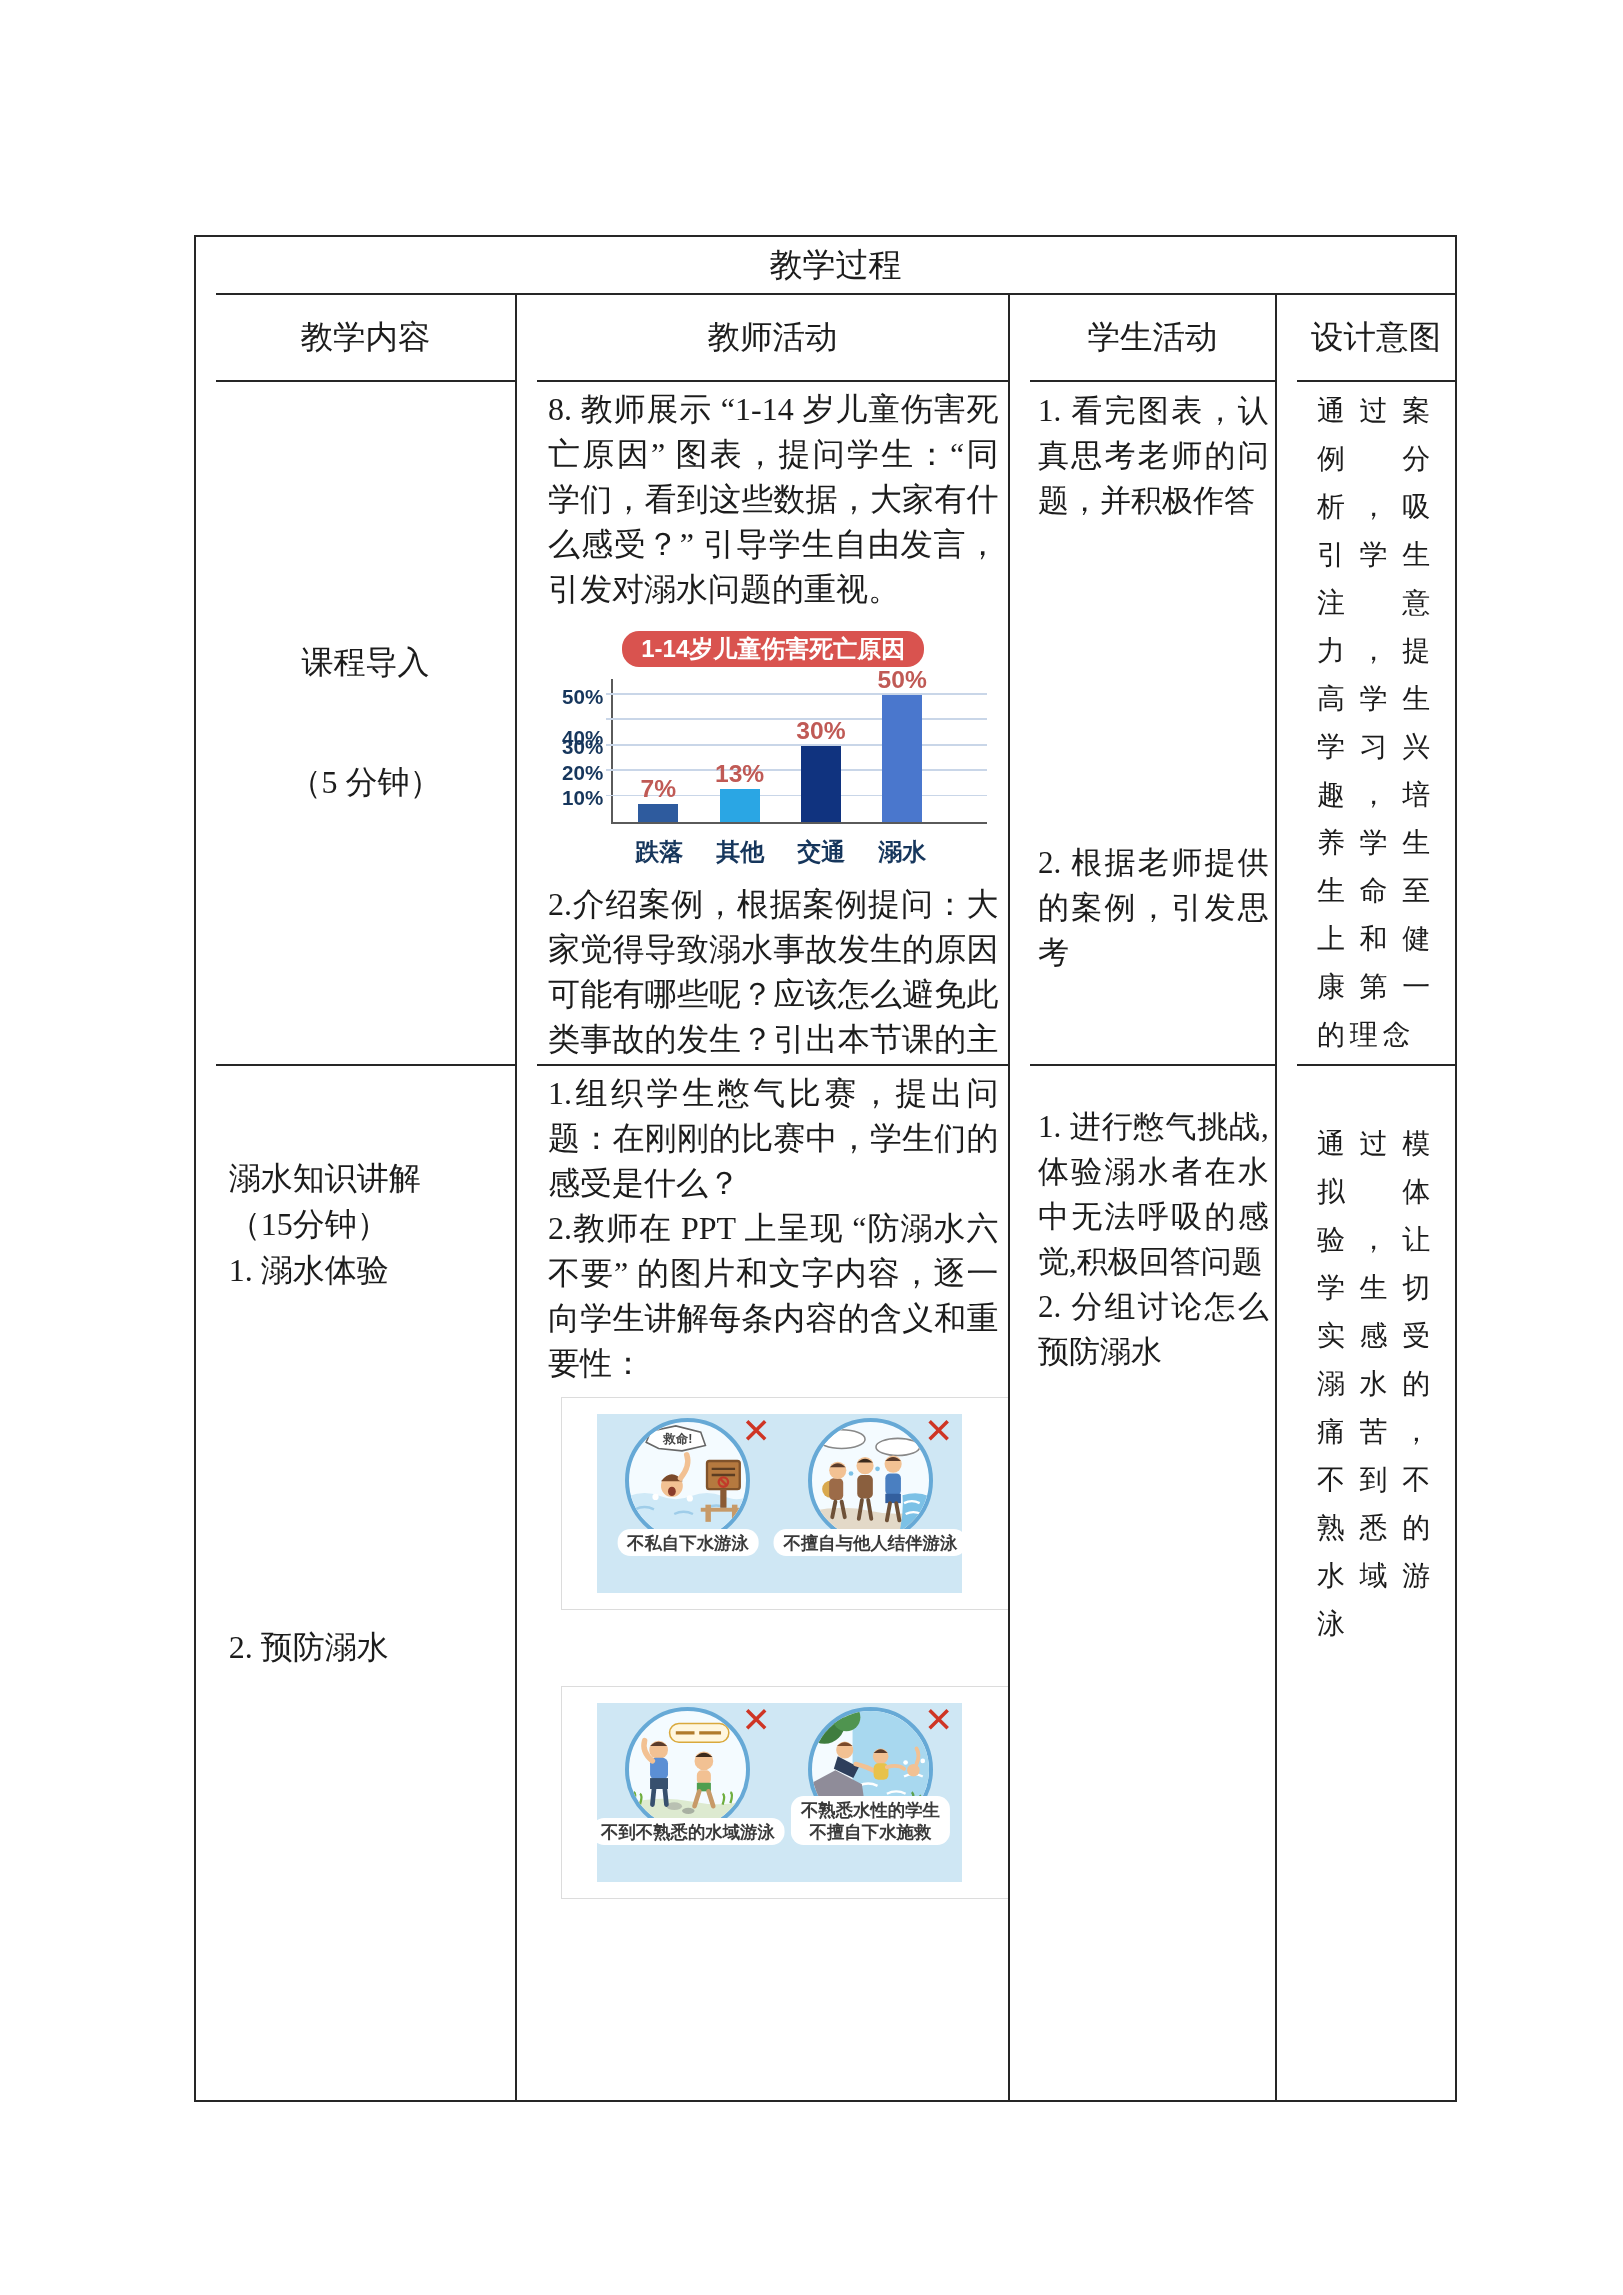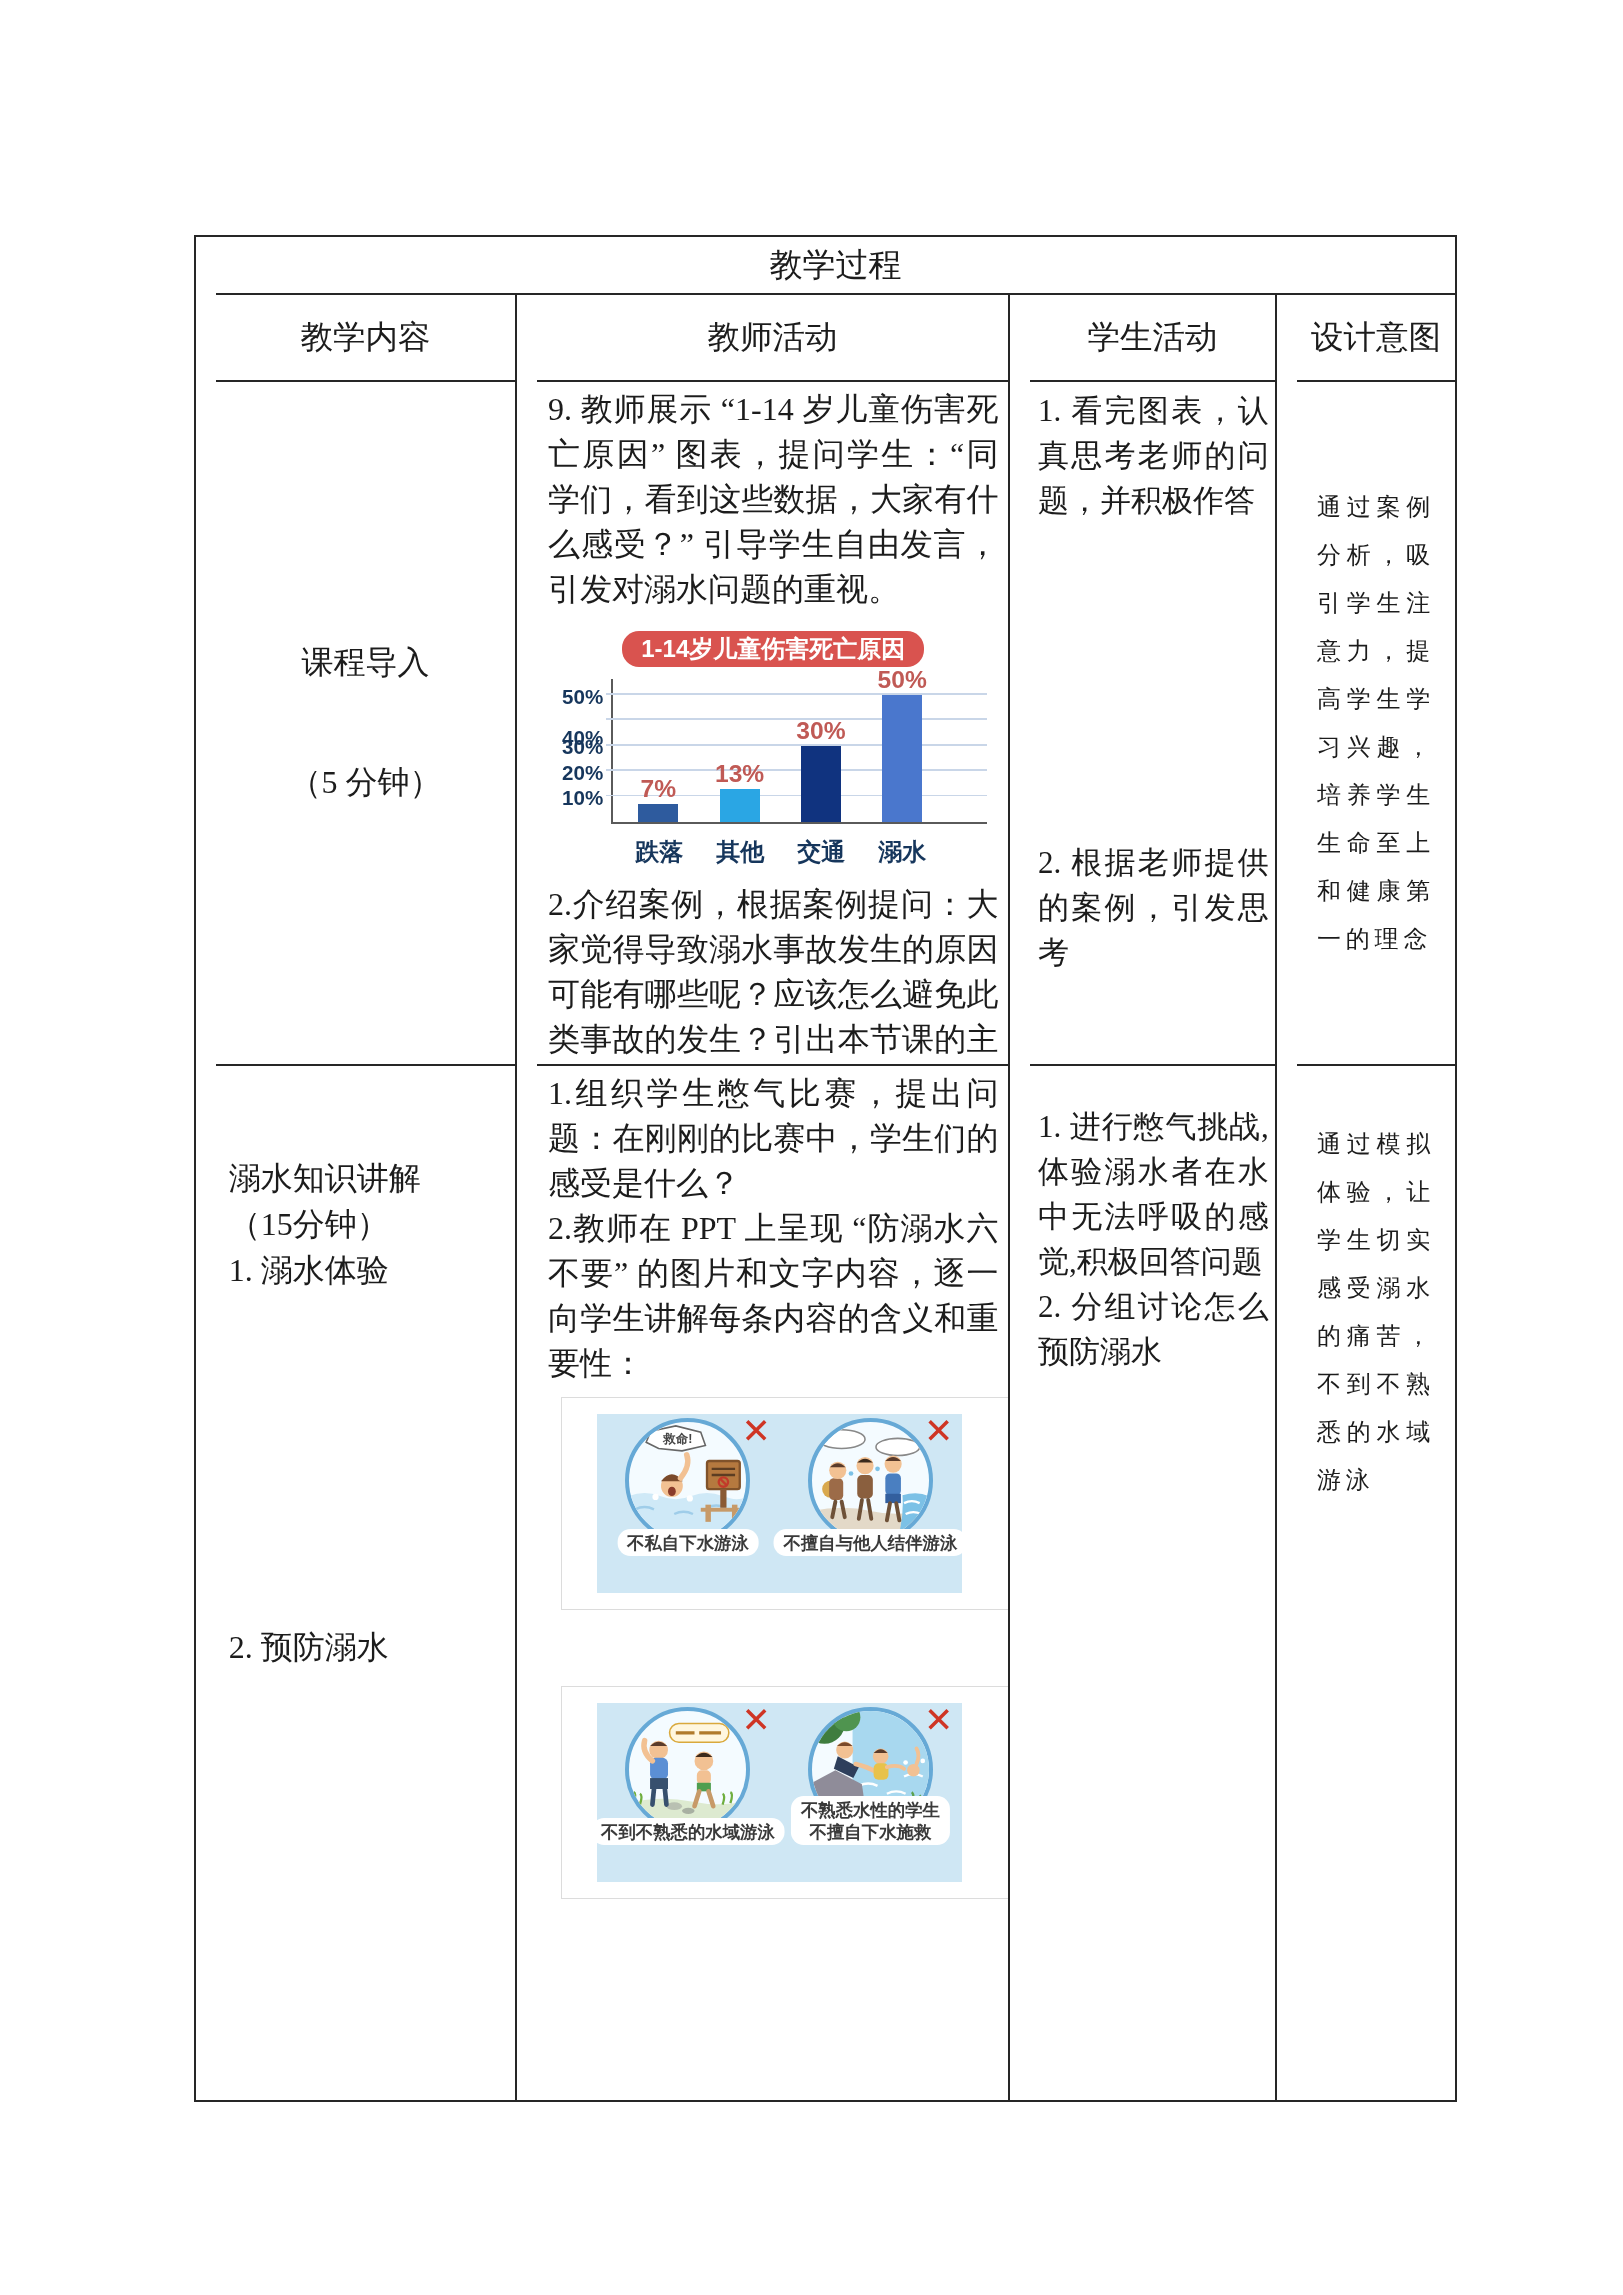--- a/index.html
+++ b/index.html
@@ -21,21 +21,21 @@
   .c1r2{padding:89px 6.3px 0 12.7px;font-size:32px;line-height:46px;}
   .c1r2 .item2{margin-top:331px;}
   
   .c2{padding:4.8px 9.5px 0 11px;font-size:32px;line-height:45px;text-align:justify;}
   .c2 p{margin:0;}
   
   .c3{font-size:31px;line-height:45px;padding:6.3px 6.3px 0 8px;text-align:justify;}
   .c3r1{display:flex;flex-direction:column;justify-content:space-between;padding-bottom:89px;}
   .c3r2{padding-top:38px;}
   
-  .c4{font-size:24px;line-height:48px;letter-spacing:4.8px;text-align:justify;padding:0 20px;}
+  .c4{font-size:28px;line-height:48px;letter-spacing:4.8px;text-align:justify;padding:0 20px;}
   .c4r1{display:flex;flex-direction:column;justify-content:center;}
   .c4r2{padding-top:54px;}
   
   .chart{width:428px;margin:12.7px auto 8px;font-family:"Liberation Sans","DejaVu Sans",sans-serif;}
   .chart-title-wrap{text-align:center;margin-bottom:9.5px;}
   .chart-title{display:inline-block;background:#d9534f;color:#fff;font-weight:bold;
                font-size:24px;line-height:27px;padding:4.8px 19px;border-radius:4.8px;}
   .chart-body{display:flex;}
   .chart-yaxis{position:relative;width:52px;}
   .ytick{position:absolute;right:8px;font-weight:bold;font-size:20.6px;line-height:24px;color:#16365c;}
@@ -75,21 +75,21 @@
     <div class="cell hdr">教师活动</div>
     <div class="cell hdr">学生活动</div>
     <div class="cell hdr lastcol">设计意图</div>
 
     <div class="cell c1r1">
       <div>课程导入</div>
       <div>（5 分钟）</div>
     </div>
 
     <div class="cell c2">
-      <p>9. 教师展示  “1-14 岁儿童伤害死亡原因” 图表，提问学生：“同学们，看到这些数据，大家有什么感受？”  引导学生自由发言，引发对溺水问题的重视。</p>
+      <p>8. 教师展示  “1-14 岁儿童伤害死亡原因” 图表，提问学生：“同学们，看到这些数据，大家有什么感受？”  引导学生自由发言，引发对溺水问题的重视。</p>
 
       <div class="chart">
         <div class="chart-title-wrap">
           <span class="chart-title" style="background: rgb(217, 83, 79); color: rgb(255, 255, 255); border-radius: 17px;">1-14岁儿童伤害死亡原因</span>
         </div>
         <div class="chart-body">
           <div class="chart-yaxis">
               <div class="ytick" style="bottom: 13.6px;">10%</div>
               <div class="ytick" style="bottom: 39px;">20%</div>
               <div class="ytick" style="bottom: 65px;">30%</div>

